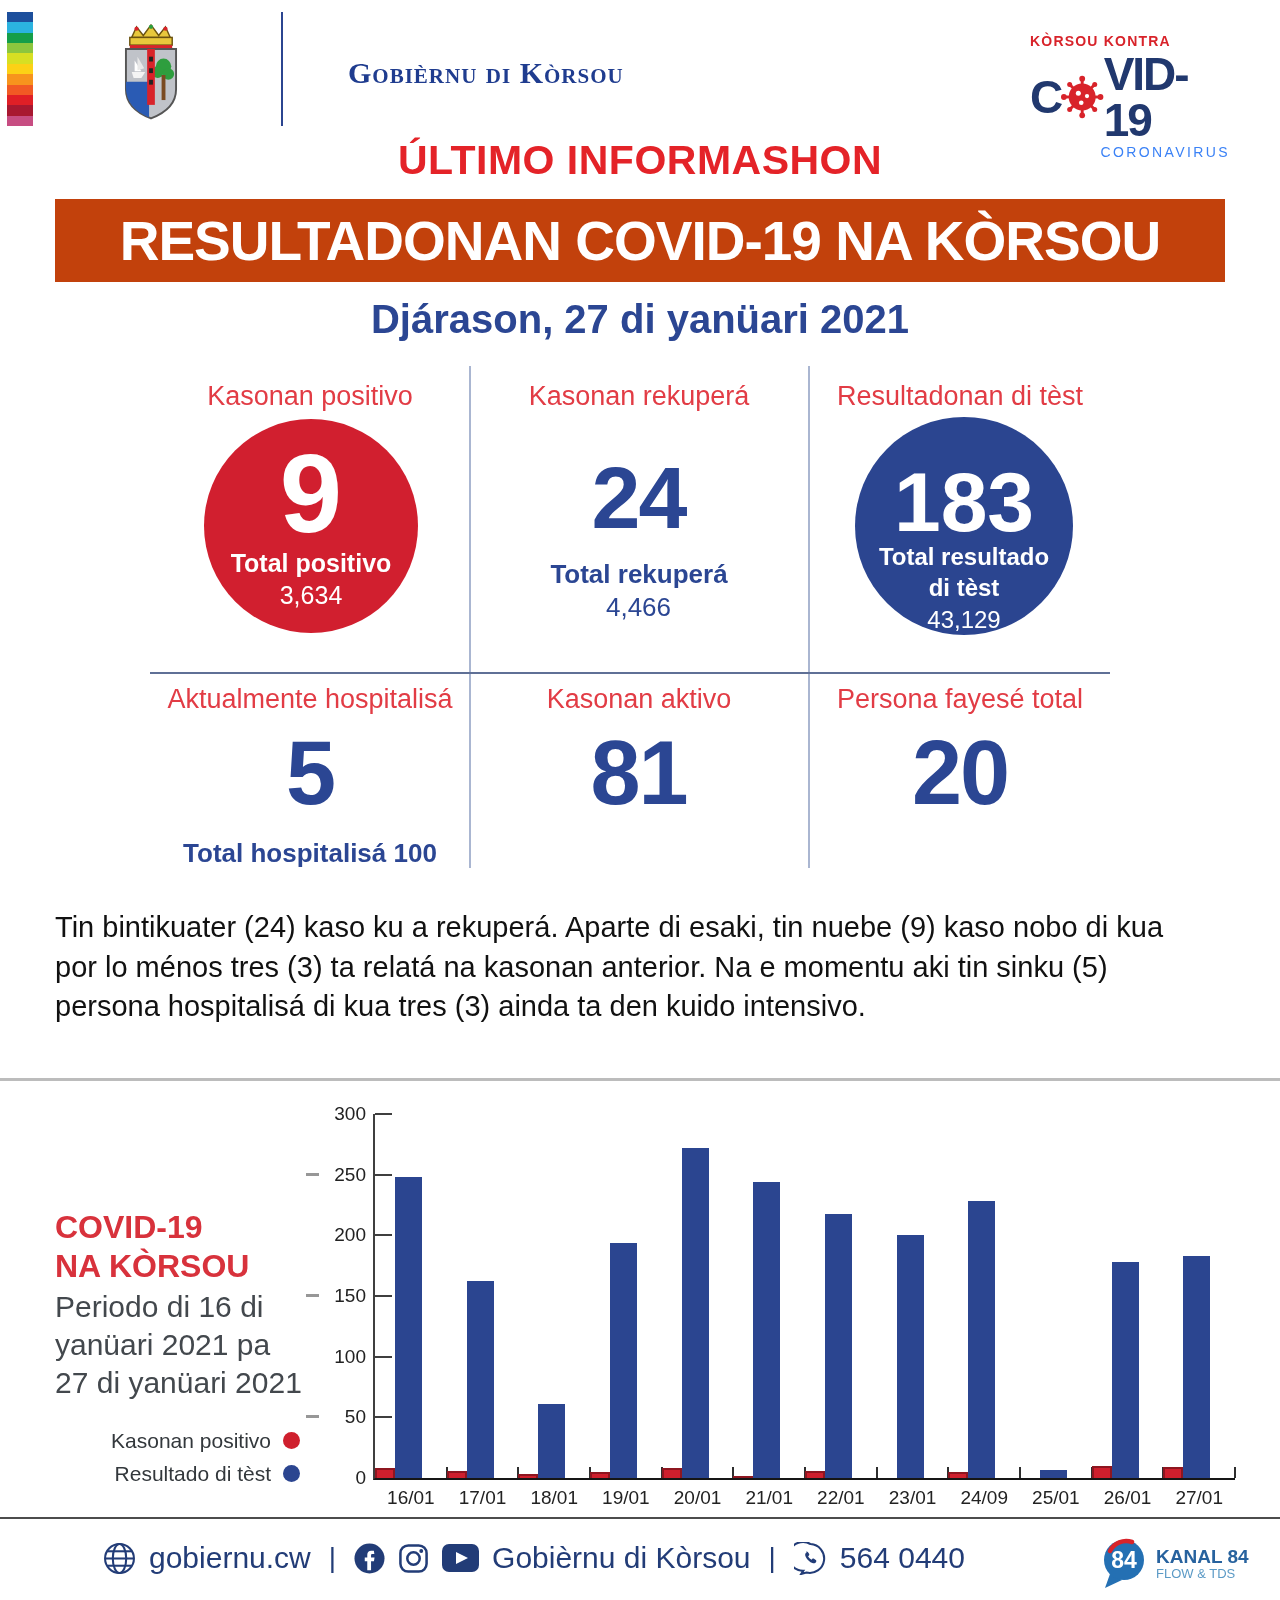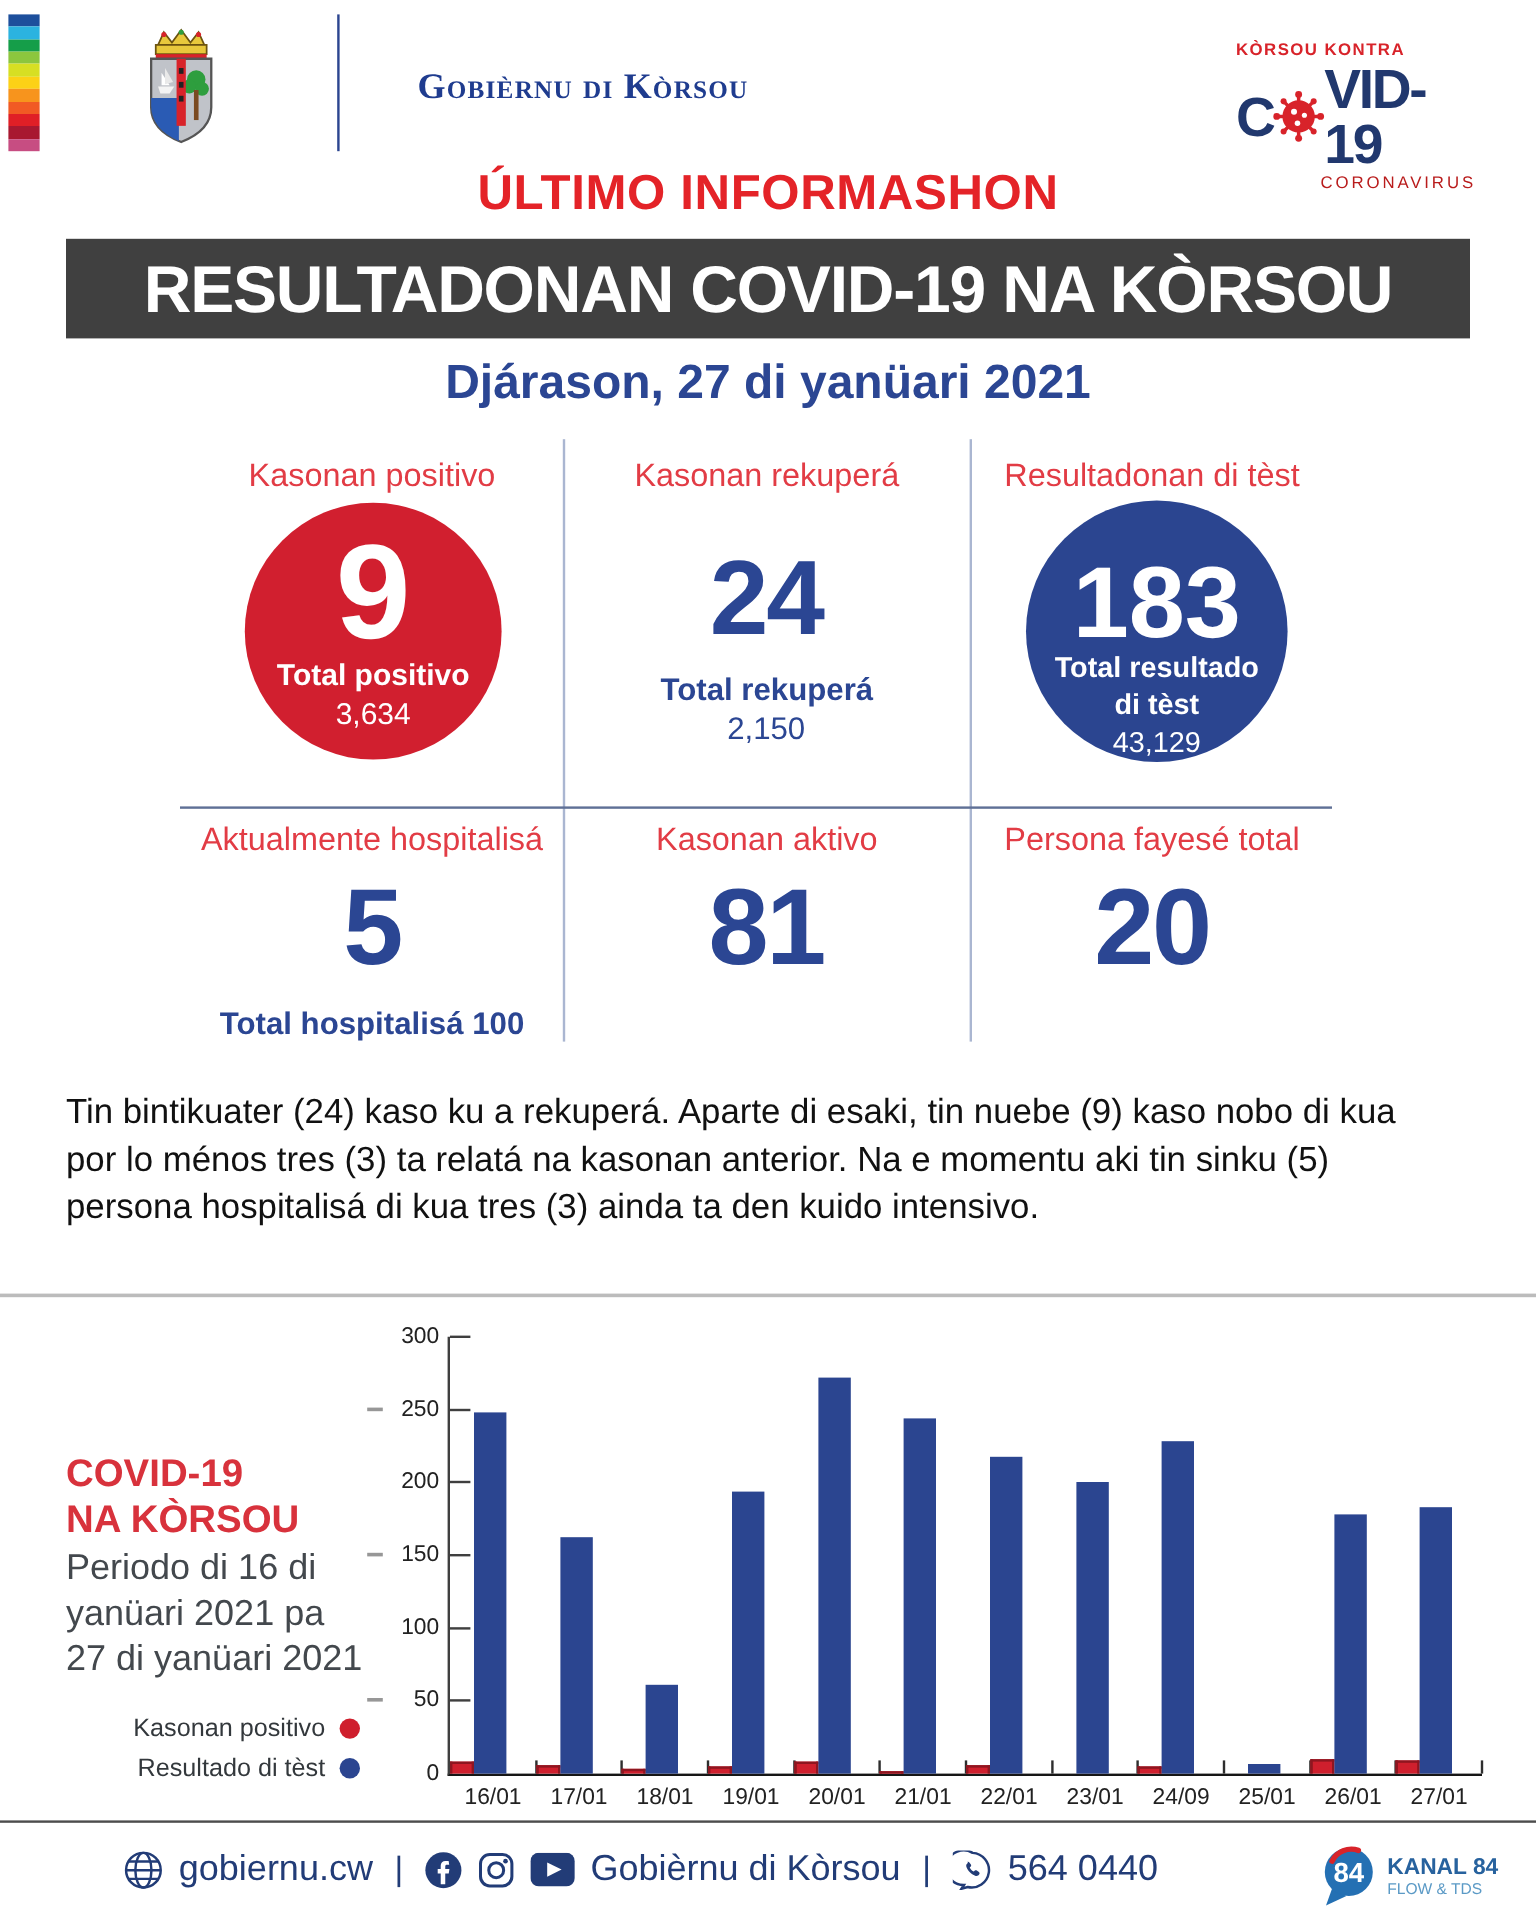--- a/index.html
+++ b/index.html
@@ -10,26 +10,26 @@
   .stripe{position:absolute;left:7px;top:12px;width:26px;height:114px;display:flex;flex-direction:column;}
   .stripe div{flex:1;}
   .coat{position:absolute;left:92px;top:22px;}
   .hdr-divider{position:absolute;left:281px;top:12px;width:2px;height:114px;background:#2b4590;}
   .gov-name{position:absolute;left:348px;top:56px;font-family:"Liberation Serif",serif;
             font-variant:small-caps;font-weight:bold;font-size:30px;color:#1f3c8f;letter-spacing:1px;}
   .covid-logo{position:absolute;left:1030px;top:33px;width:200px;}
   .covid-kicker{color:#d8232a;font-size:14px;font-weight:bold;letter-spacing:1.2px;}
   .covid-main{display:flex;align-items:center;margin-top:2px;}
   .covid-main span{font-size:46px;font-weight:bold;color:#21386e;letter-spacing:-2px;line-height:1;}
-  .covid-sub{text-align:right;font-size:14px;letter-spacing:2.4px;color:#b91c1c;margin-top:1px;}
+  .covid-sub{text-align:right;font-size:14px;letter-spacing:2.4px;color:#3b82f6;margin-top:1px;}
 
   
   .ultimo{position:absolute;left:0;top:137px;width:100%;text-align:center;
           font-size:41px;font-weight:bold;color:#e42328;letter-spacing:.5px;}
-  .banner{position:absolute;left:55px;top:199px;width:1170px;height:83px;background:#404040;
+  .banner{position:absolute;left:55px;top:199px;width:1170px;height:83px;background:#c2410c;
           display:flex;align-items:center;justify-content:center;color:#fff;
           font-size:55px;font-weight:bold;letter-spacing:-1px;}
   .date{position:absolute;left:0;top:297px;width:100%;text-align:center;
         font-size:40px;font-weight:bold;color:#2b4693;}
 
   
   .vline{position:absolute;width:2px;background:#aab6d1;top:366px;height:502px;}
   .hline{position:absolute;left:150px;top:672px;width:960px;height:2px;background:#5f7096;}
   .stat-label{position:absolute;width:320px;text-align:center;font-size:27px;color:#e23c45;}
   .big-num{position:absolute;text-align:center;font-weight:bold;color:#2b4693;letter-spacing:-2px;}
@@ -176,21 +176,21 @@
   <div class="stat-label" style="left:150px;top:381px">Kasonan positivo</div>
   <div class="circle circle-red" style="left:204px;top:419px;width:214px;height:214px">
     <div class="val" style="font-size:112px">9</div>
     <div class="sub">Total positivo</div>
     <div class="subv">3,634</div>
   </div>
 
   <div class="stat-label" style="left:479px;top:381px">Kasonan rekuperá</div>
   <div class="big-num" style="left:469px;top:447px;width:339px;font-size:88px">24</div>
   <div class="total-line" style="left:479px;top:559px">Total rekuperá</div>
-  <div class="total-val" style="left:469px;top:592px">2,150</div>
+  <div class="total-val" style="left:469px;top:592px">4,466</div>
 
   <div class="stat-label" style="left:800px;top:381px">Resultadonan di tèst</div>
   <div class="circle circle-blue" style="left:855px;top:417px;width:218px;height:218px">
     <div class="val" style="font-size:84px">183</div>
     <div class="sub" style="font-size:24px">Total resultado</div>
     <div class="sub" style="font-size:24px">di tèst</div>
     <div class="subv" style="font-size:24px">43,129</div>
   </div>
 
   <div class="stat-label" style="left:150px;top:684px">Aktualmente hospitalisá</div>

